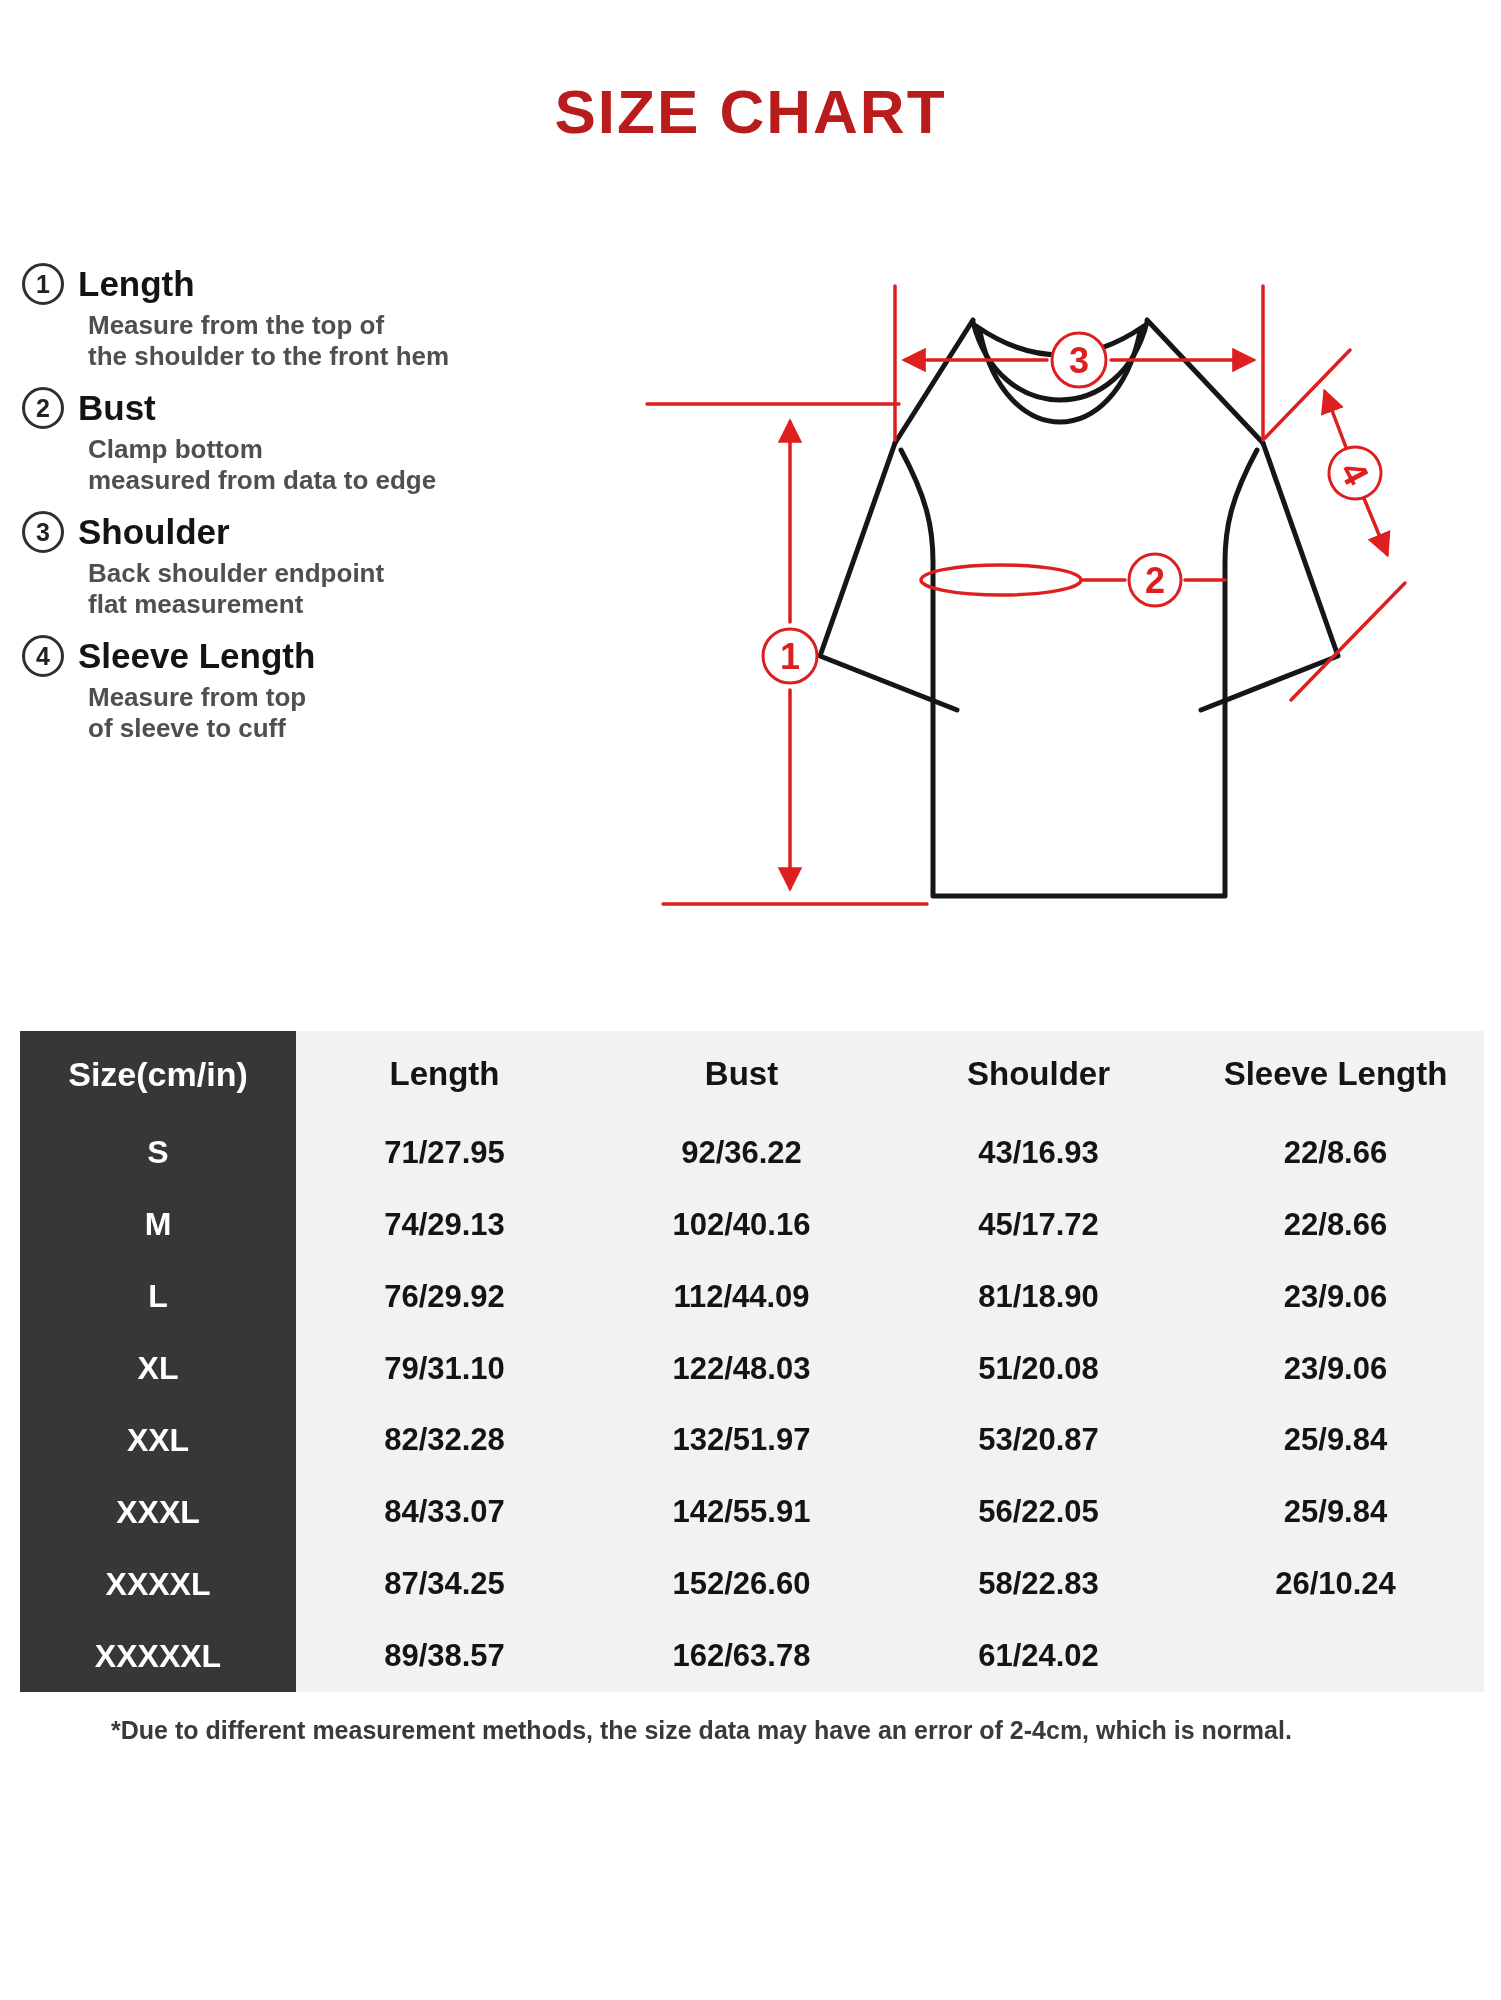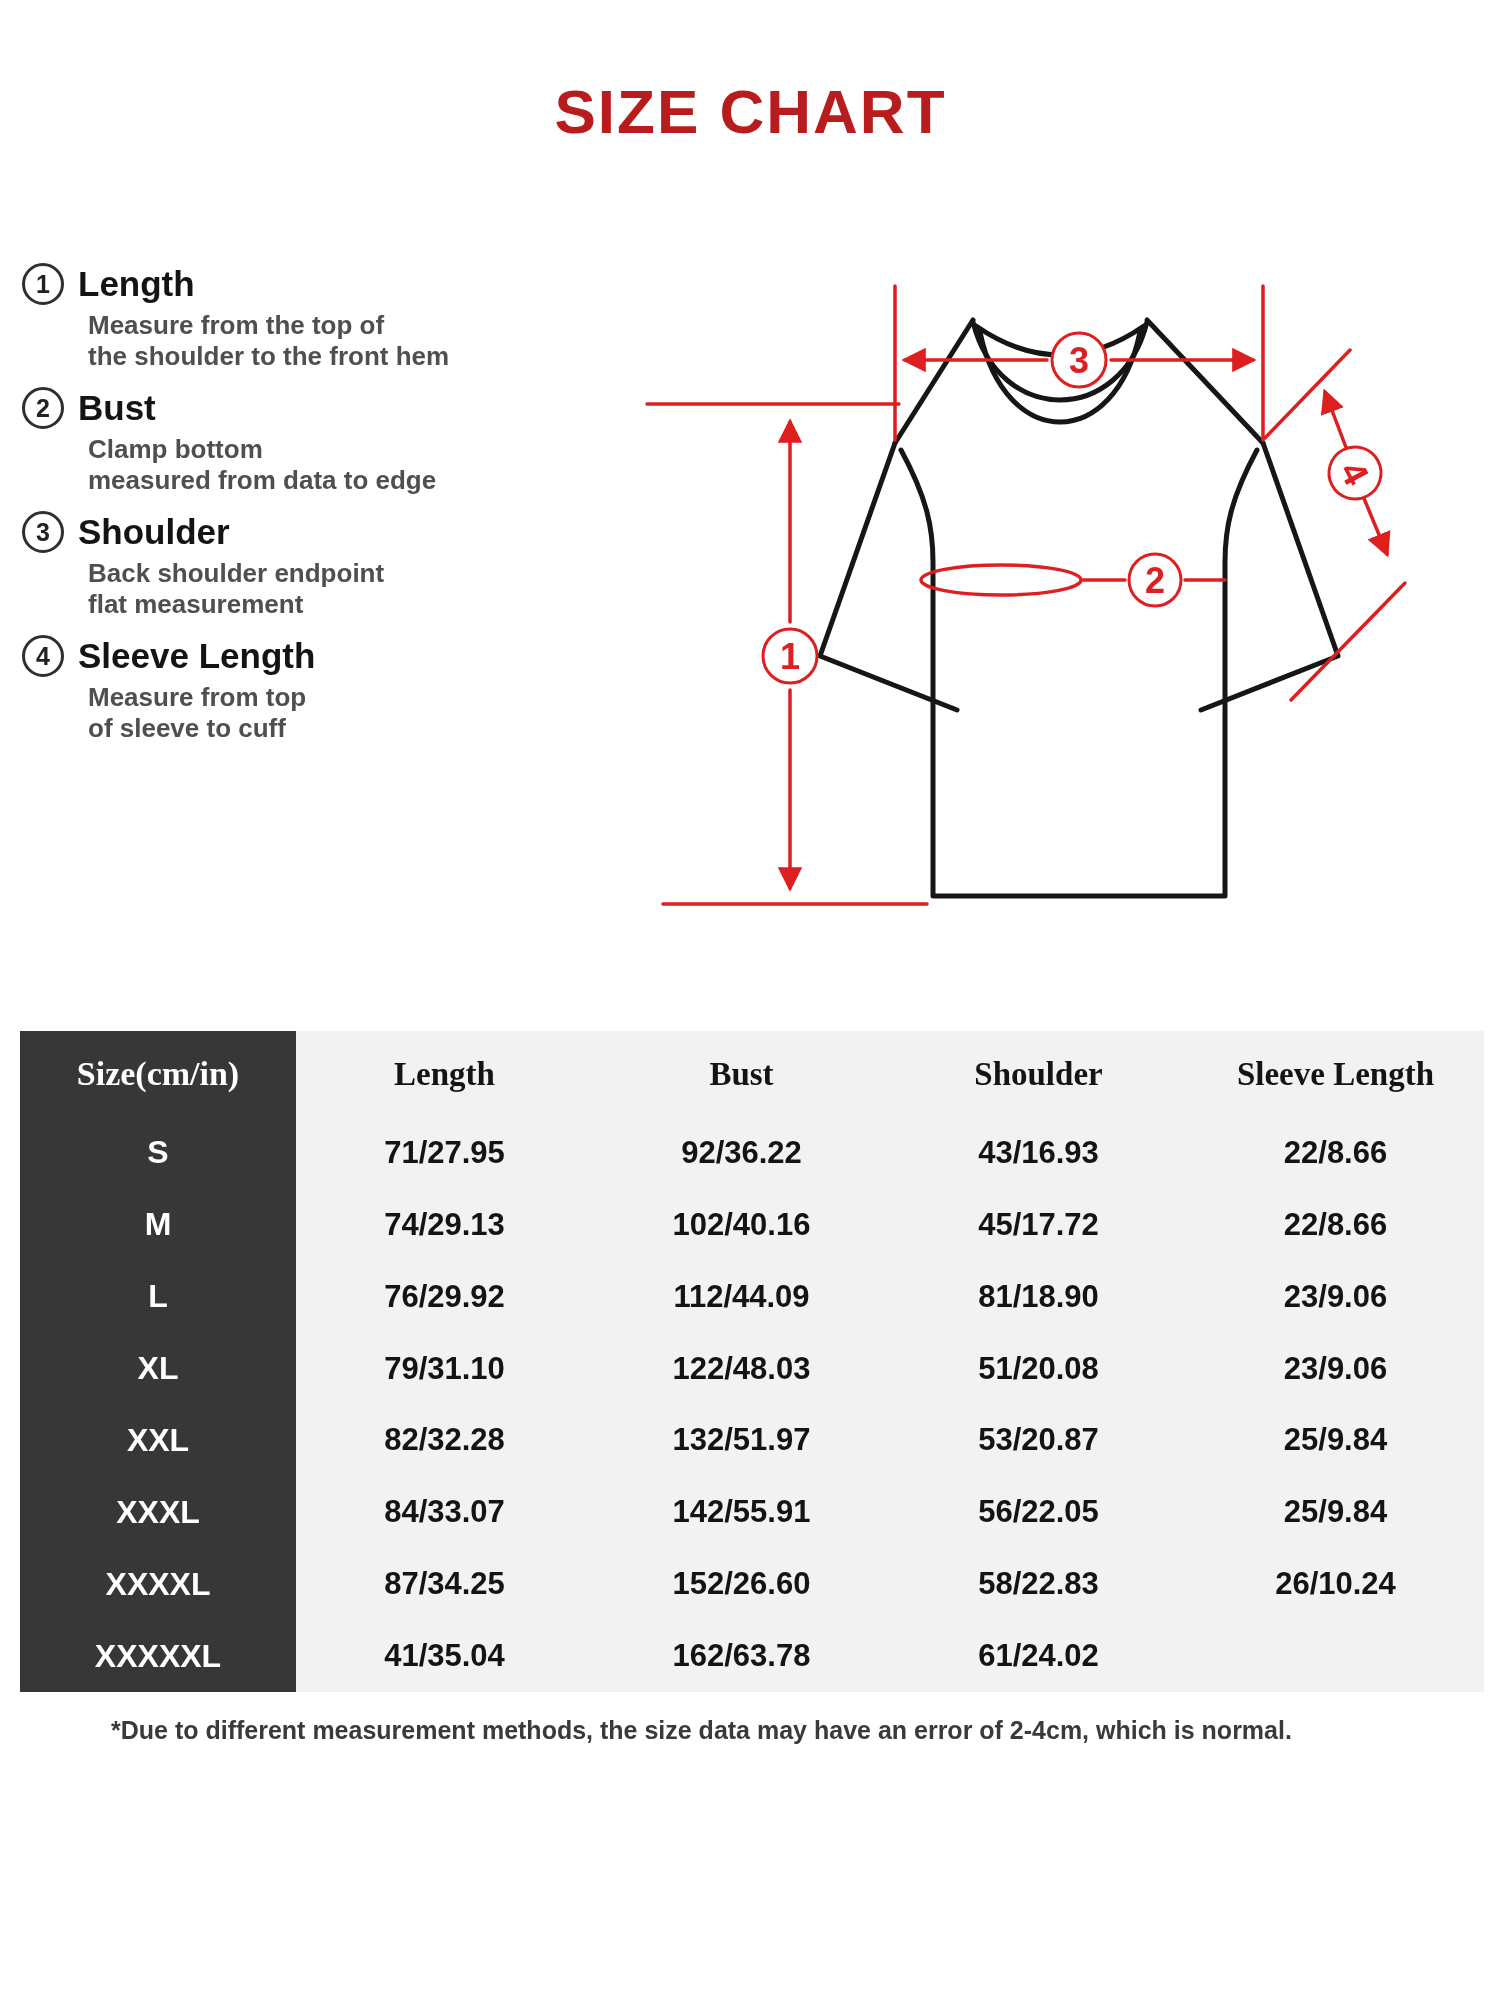--- a/index.html
+++ b/index.html
@@ -31,21 +31,21 @@
   
   .size-table{
     position:absolute;left:20px;top:1031px;width:1464px;height:661px;
     display:grid;grid-template-columns:276px repeat(4,1fr);
     grid-template-rows:86px repeat(8,1fr);background:#f2f2f2;
   }
   .cell{
     display:flex;align-items:center;justify-content:center;
     font-weight:700;color:#141414;font-size:31px;
   }
-  .cell.hdr{font-size:33px;font-family:Liberation Serif, serif;}
+  .cell.hdr{font-size:33px;}
   .cell.dark{background:#373737;color:#ffffff;font-size:32px;}
   .cell.dark.hdr{font-size:34px;}
   
   .footnote{
     position:absolute;left:74px;top:1716px;width:1400px;
     font-size:25px;font-weight:700;color:#3a3a3a;margin-left:37px;
   }
 </style>
 </head>
 <body>
@@ -192,18 +192,18 @@
   <div class="cell">56/22.05</div>
   <div class="cell">25/9.84</div>
 
   <div class="cell dark">XXXXL</div>
   <div class="cell">87/34.25</div>
   <div class="cell">152/26.60</div>
   <div class="cell">58/22.83</div>
   <div class="cell">26/10.24</div>
 
   <div class="cell dark">XXXXXL</div>
-  <div class="cell">41/35.04</div>
+  <div class="cell">89/38.57</div>
   <div class="cell">162/63.78</div>
   <div class="cell">61/24.02</div>
 </div>
 
 <div class="footnote">*Due to different measurement methods, the size data may have an error of 2-4cm, which is normal.</div>
 
 </body></html>

